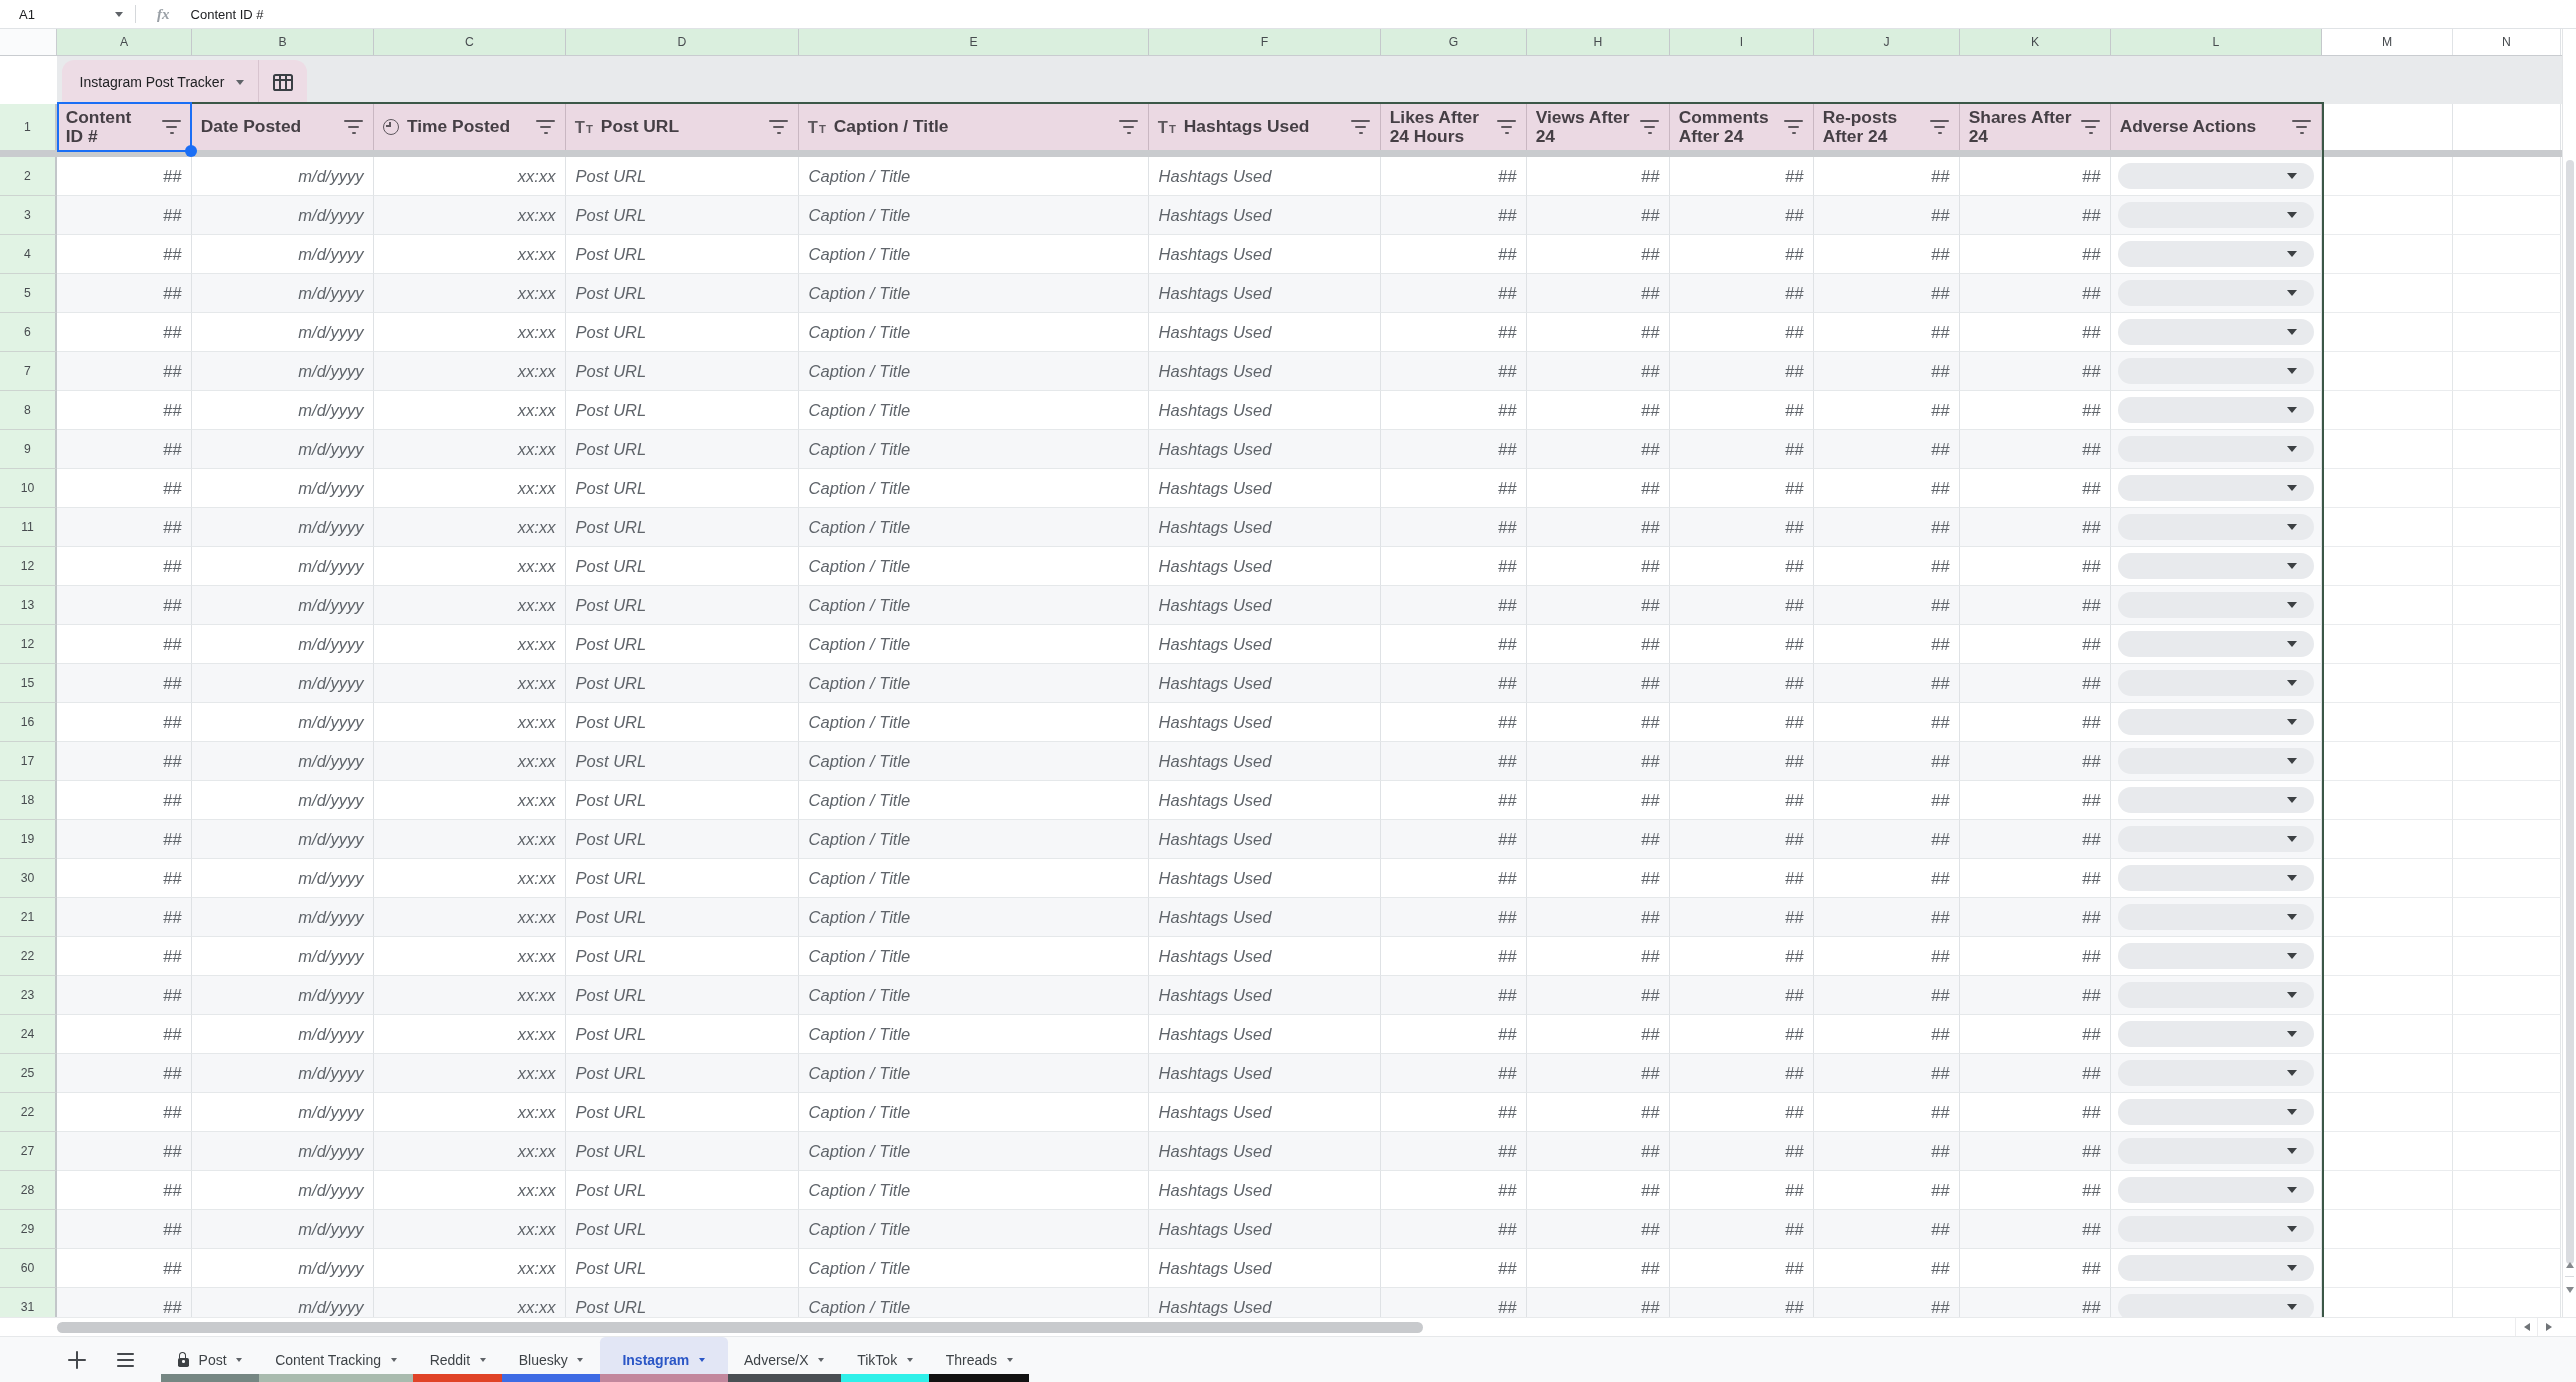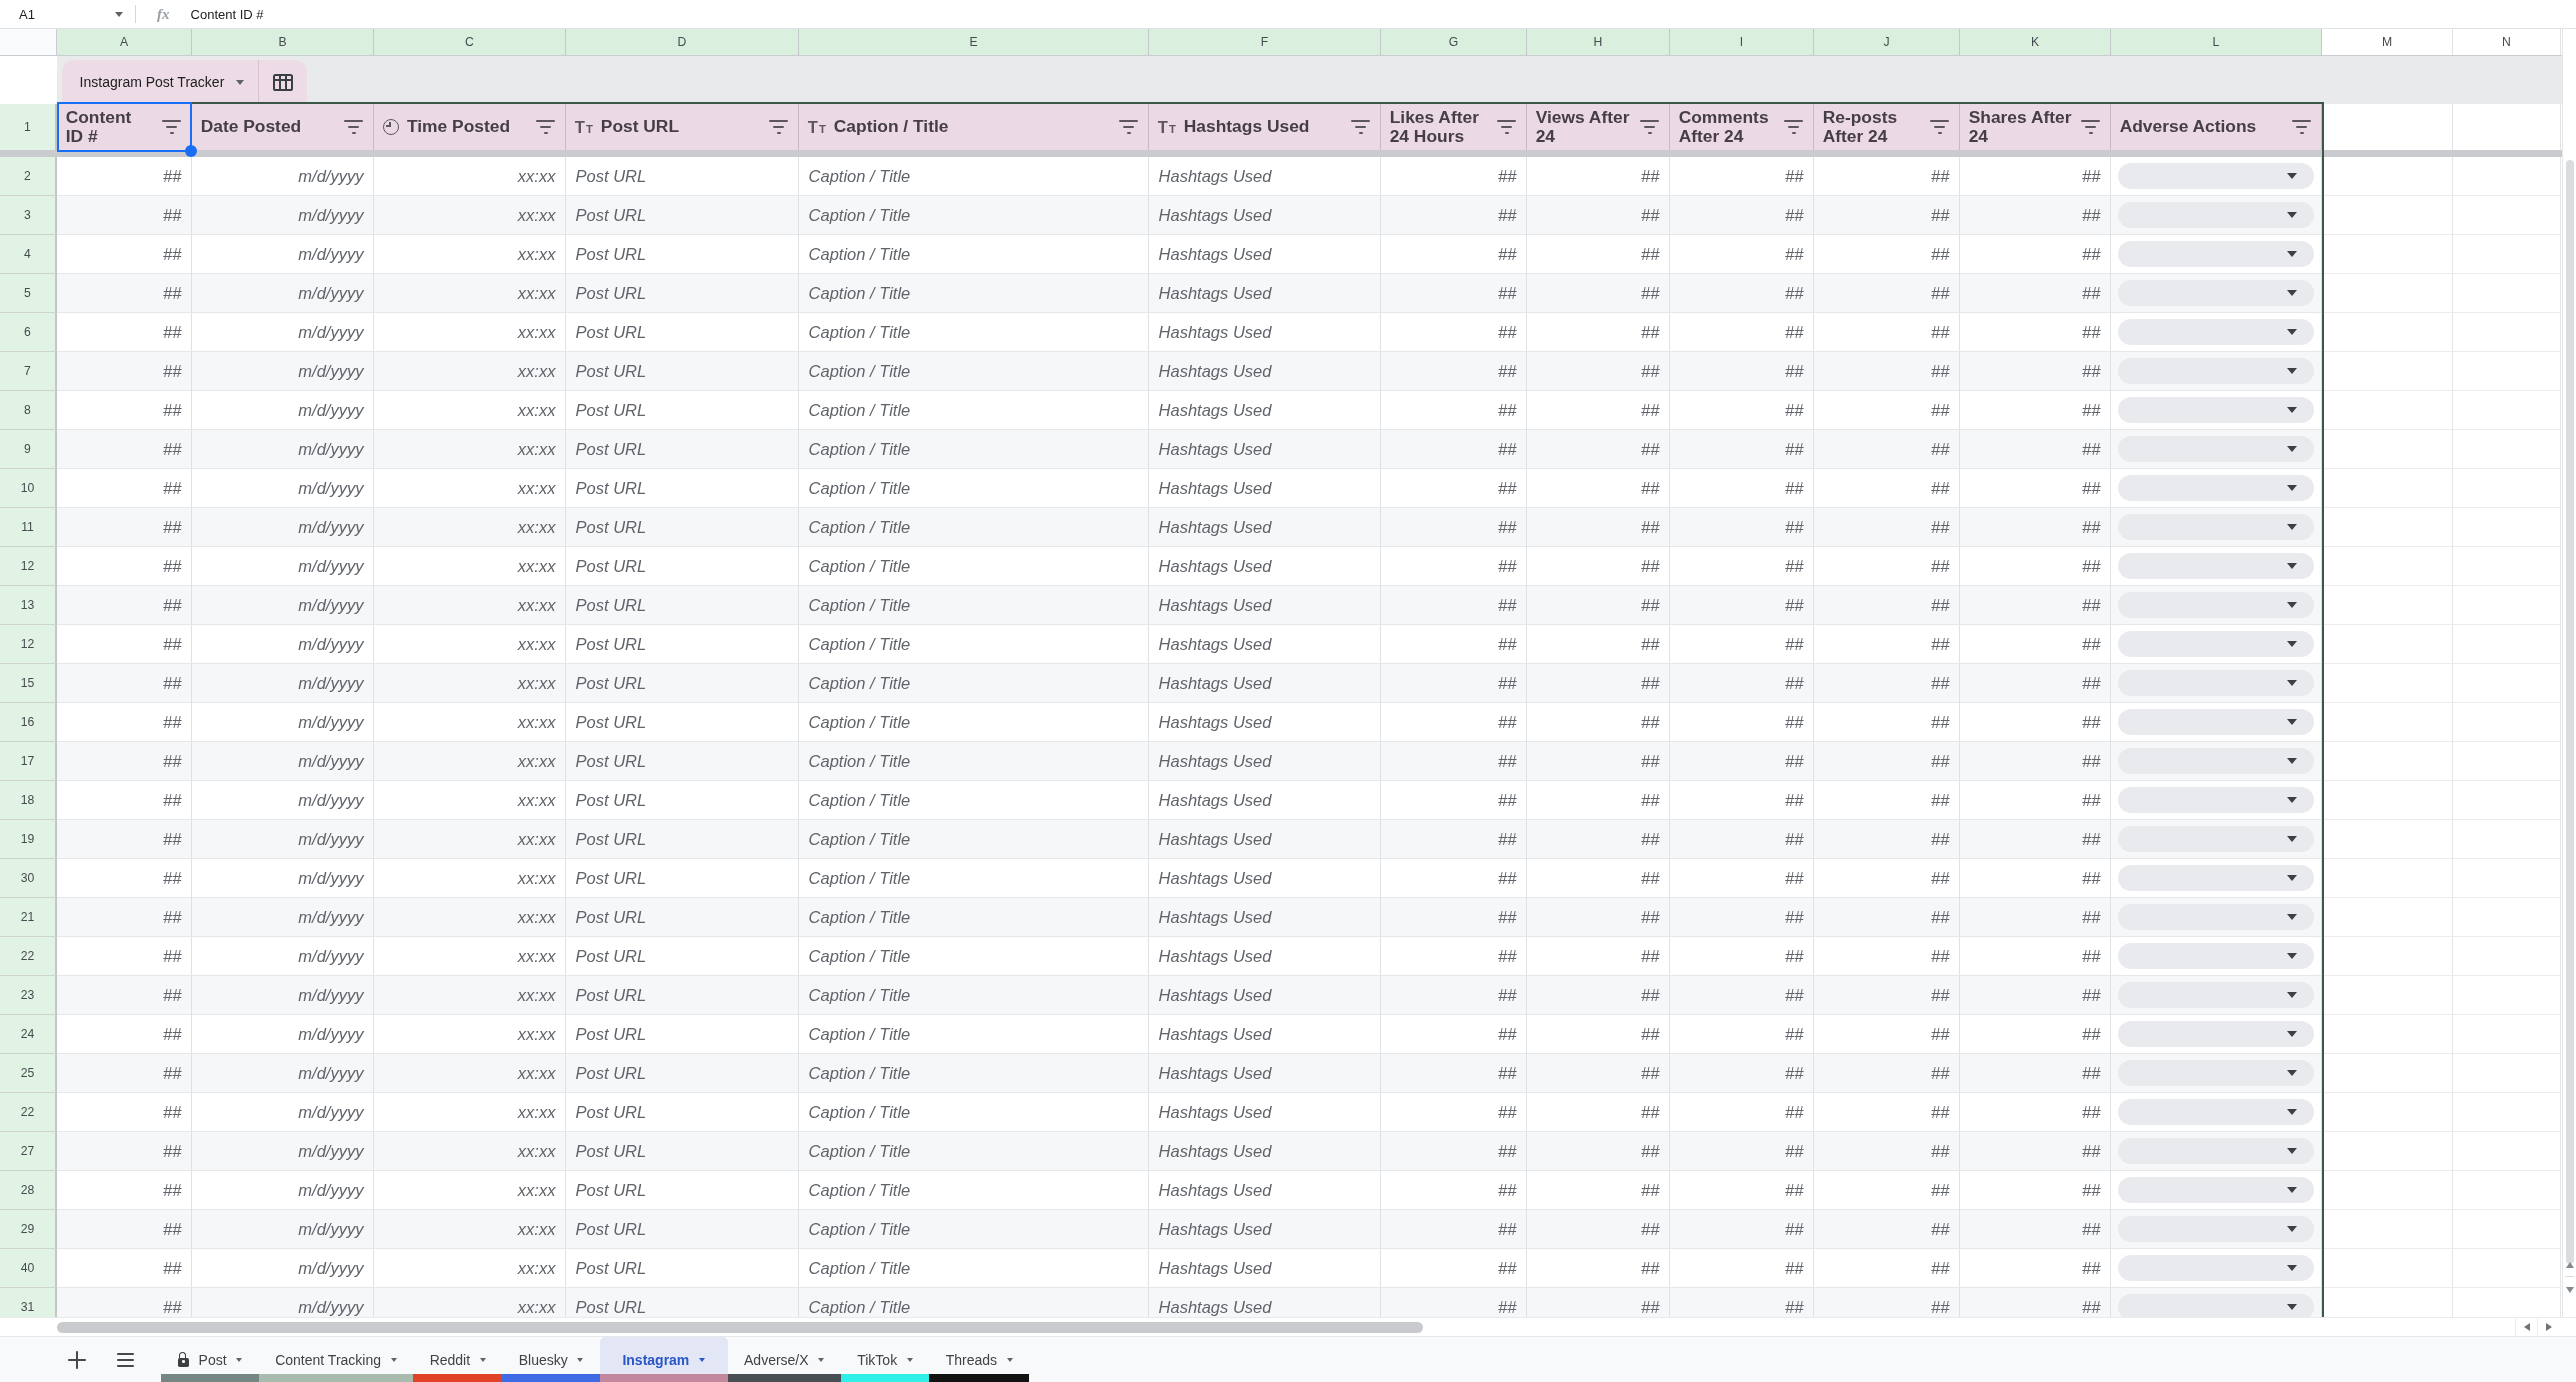--- a/index.html
+++ b/index.html
@@ -1483,21 +1483,21 @@
       </div>
       <div class="cell tbl ddwrap" style="width: 211px;">
         <div class="ddchip">
           <div class="caret"></div>
         </div>
       </div>
       <div class="cell out" style="width: 131px;"></div>
       <div class="cell out" style="width: 108px;"></div>
     </div>
     <div class="row">
-      <div class="gut">40</div>
+      <div class="gut">60</div>
       <div class="cell tbl right" style="width: 135px;">
         <div class="ph" style="display: inline;">##</div>
       </div>
       <div class="cell tbl right" style="width: 182px;">
         <div class="ph" style="display: inline;">m/d/yyyy</div>
       </div>
       <div class="cell tbl right" style="width: 192px;">
         <div class="ph" style="display: inline;">xx:xx</div>
       </div>
       <div class="cell tbl" style="width: 233px;">

